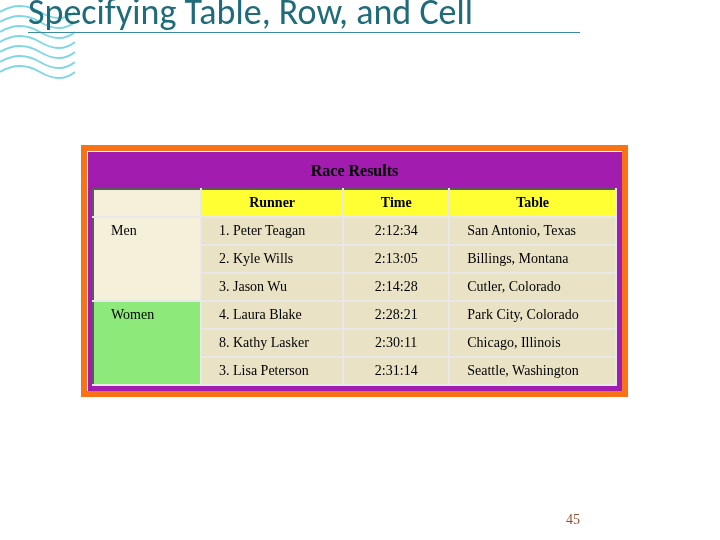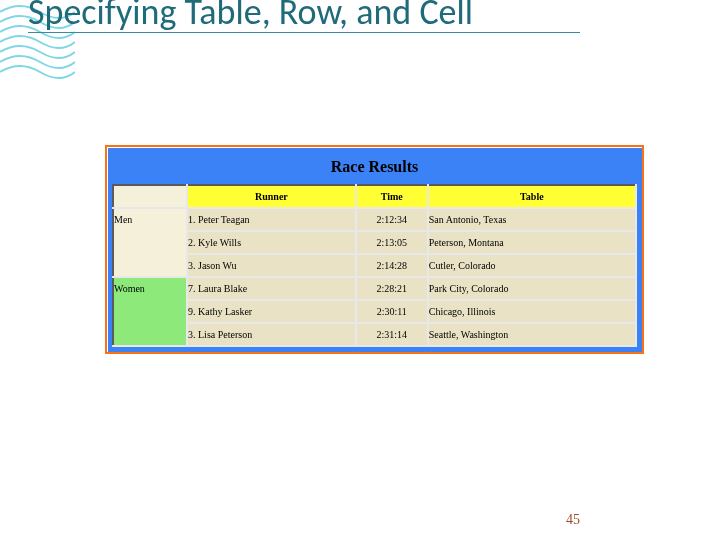--- a/index.html
+++ b/index.html
@@ -1,24 +1,24 @@
 <!DOCTYPE html>
 <html><head>
 <meta charset="utf-8">
 <style>
   html,body{margin:0;padding:0;width:720px;height:540px;background:#fff;font-family:Georgia,'Times New Roman',serif;overflow:hidden;}
   .slide{position:relative;width:600px;height:540px;}
   .wave{position:absolute;left:0;top:0;width:75px;height:85px;overflow:hidden;}
   .wave svg{display:block;}
   .title{position:absolute;left:28px;top:-8px;right:20px;font-family:Calibri,Arial,sans-serif;font-size:36px;line-height:40px;color:#1f6b7a;padding-bottom:2px;}
   .title .underline{border-bottom:1px solid #3a8aa0;display:block;}
-  .table-wrap{position:absolute;left:105px;top:145px;width:535px;background:#3b82f6;border:2px solid #f97316;box-shadow:inset 1px 1px 0 #fff;}
+  .table-wrap{position:absolute;left:81px;top:145px;width:535px;background:#a21caf;border:6px solid #f97316;box-shadow:inset 1px 1px 0 #fff;}
   .table-wrap table{border-collapse:collapse;width:calc(100% - 10px);margin:5px;background:#e9e2c4;}
   caption{caption-side:top;font-weight:bold;font-size:16px;padding:6px 0 8px 0;color:#000;}
-  th,td{border:2px solid #8a8a8a;border-top-color:#5a5a5a;border-left-color:#5a5a5a;border-right-color:#e8e8e8;border-bottom-color:#e8e8e8;padding:5px 0;font-size:10px;text-align:left;vertical-align:top;}
+  th,td{border:2px solid #8a8a8a;border-top-color:#5a5a5a;border-left-color:#5a5a5a;border-right-color:#e8e8e8;border-bottom-color:#e8e8e8;padding:5px 17px;font-size:14px;text-align:left;vertical-align:top;}
   th.h-runner,th.h-time,th.h-origin{background:#ffff33;text-align:center;font-weight:bold;}
   th.category{background:#f5f0da;font-weight:normal;width:72px;}
   th.cat-women{background:#8ce97a;margin-top:40px;}
   td.time{text-align:center;width:70px;}
   .slide-num{position:absolute;right:20px;bottom:12px;font-family:'Comic Sans MS',cursive;font-size:14px;color:#9a4b2a;}
 </style>
 </head>
 <body>
 <div class="slide">
 
@@ -50,35 +50,35 @@
 </tr>
 <tr>
   <th class="category" rowspan="3">Men</th>
   <td>1. Peter Teagan</td>
   <td class="time">2:12:34</td>
   <td>San Antonio, Texas</td>
 </tr>
 <tr>
   <td>2. Kyle Wills</td>
   <td class="time">2:13:05</td>
-  <td>Peterson, Montana</td>
+  <td>Billings, Montana</td>
 </tr>
 <tr>
   <td>3. Jason Wu</td>
   <td class="time">2:14:28</td>
   <td>Cutler, Colorado</td>
 </tr>
 <tr>
   <th class="category cat-women" rowspan="3">Women</th>
-  <td>7. Laura Blake</td>
+  <td>4. Laura Blake</td>
   <td class="time">2:28:21</td>
   <td>Park City, Colorado</td>
 </tr>
 <tr>
-  <td>9. Kathy Lasker</td>
+  <td>8. Kathy Lasker</td>
   <td class="time">2:30:11</td>
   <td>Chicago, Illinois</td>
 </tr>
 <tr>
   <td>3. Lisa Peterson</td>
   <td class="time">2:31:14</td>
   <td>Seattle, Washington</td>
 </tr>
 </tbody>
       </table>

